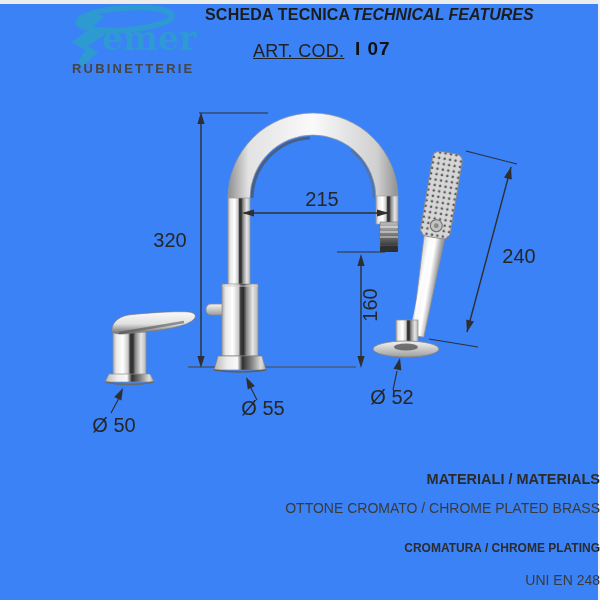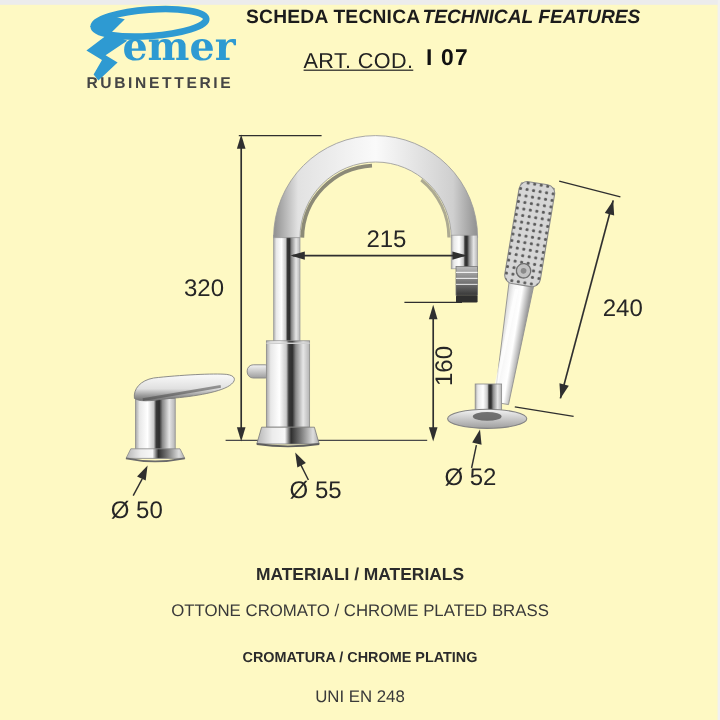--- a/index.html
+++ b/index.html
@@ -1,25 +1,25 @@
 <!DOCTYPE html>
 <html><head>
 <meta charset="utf-8">
 <style>
   html,body{margin:0;padding:0;}
   body{width:600px;height:600px;background:#ffffff;font-family:"Liberation Sans",sans-serif;overflow:hidden;}
-  .page{position:relative;width:600px;height:600px;background:#fef9c3;}
+  .page{position:relative;width:600px;height:600px;background:#3b82f6;}
   .top-strip{position:absolute;left:0;top:0;width:600px;height:4px;background:#ececec;}
   .right-strip{position:absolute;right:0;top:0;width:2px;height:600px;background:#f1f1f1;}
   .abs{position:absolute;white-space:nowrap;}
   .title-it{left:205px;top:6px;font-size:16px;font-weight:bold;color:#1c1c1c;letter-spacing:.2px;}
   .title-en{left:352px;top:6px;font-size:16px;font-weight:bold;font-style:italic;color:#1c1c1c;}
   .art-label{left:253px;top:41px;font-size:18px;color:#222;text-decoration:underline;letter-spacing:.3px;}
   .art-value{left:355px;top:38px;font-size:19px;font-weight:bold;color:#111;letter-spacing:1px;}
-  .foot{left:0;width:600px;text-align:center;color:#2b2b2b;}
+  .foot{left:0;width:600px;text-align:right;color:#2b2b2b;}
   .foot.b{font-weight:bold;}
   .f1{top:471px;font-size:14.5px;}
   .f2{top:500px;font-size:14px;color:#3a3a3a;}
   .f3{top:541px;font-size:12px;}
   .f4{top:572px;font-size:14px;color:#3a3a3a;}
   svg{position:absolute;display:block;}
   #logo{left:58px;top:2px;}
   #drawing{left:0;top:90px;}
   .dimtxt{font-family:"Liberation Sans",sans-serif;font-size:20px;fill:#262626;}
 </style>

